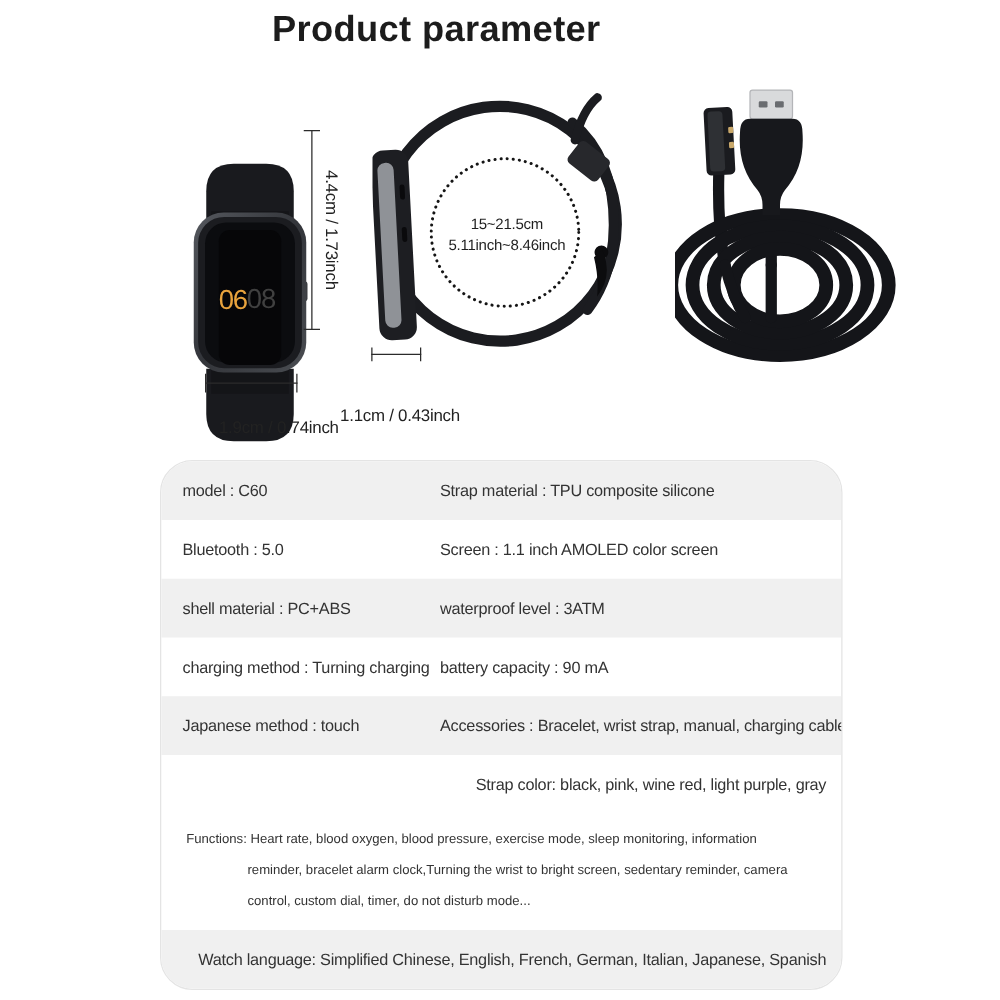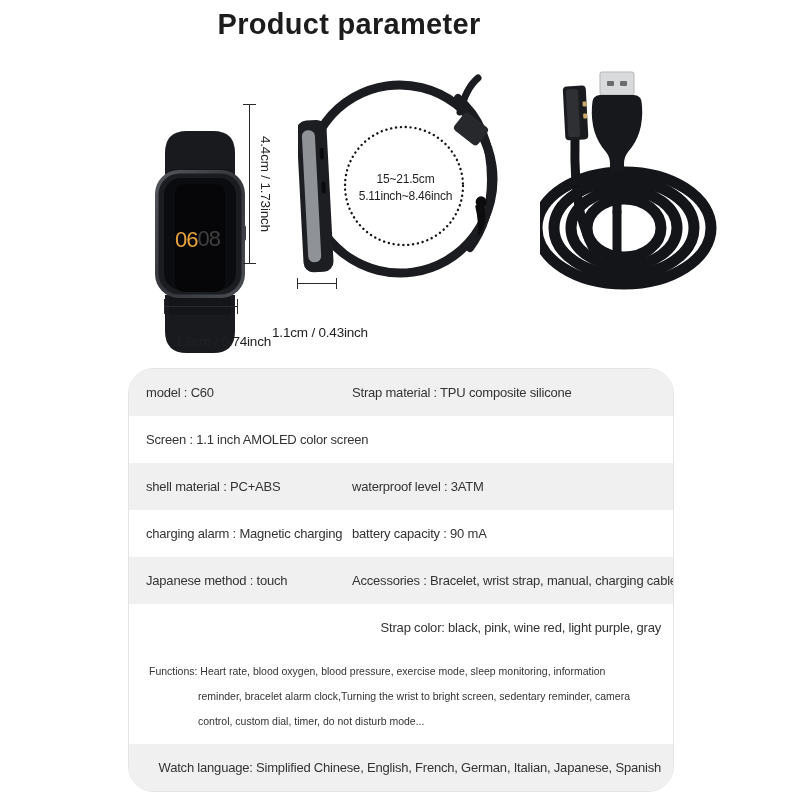--- a/index.html
+++ b/index.html
@@ -179,28 +179,29 @@
       </g>
     </svg>
   </div>
 
   <div class="spec-table" id="spec-table">
       <div class="trow shaded">
         <div class="cell">model : C60</div>
         <div class="cell">Strap material : TPU composite silicone</div>
       </div>
       <div class="trow">
+        <div class="cell">Bluetooth : 5.0</div>
         <div class="cell">Screen : 1.1 inch AMOLED color screen</div>
       </div>
       <div class="trow shaded">
         <div class="cell">shell material : PC+ABS</div>
         <div class="cell">waterproof level : 3ATM</div>
       </div>
       <div class="trow">
-        <div class="cell">charging alarm : Magnetic charging</div>
+        <div class="cell">charging method : Turning charging</div>
         <div class="cell">battery capacity : 90 mA</div>
       </div>
       <div class="trow shaded">
         <div class="cell">Japanese method : touch</div>
         <div class="cell">Accessories : Bracelet, wrist strap, manual, charging cable</div>
       </div>
       <div class="trow full">
         <div class="cell">Strap color: black, pink, wine red, light purple, gray</div>
       </div>
       <div class="trow full tall">

